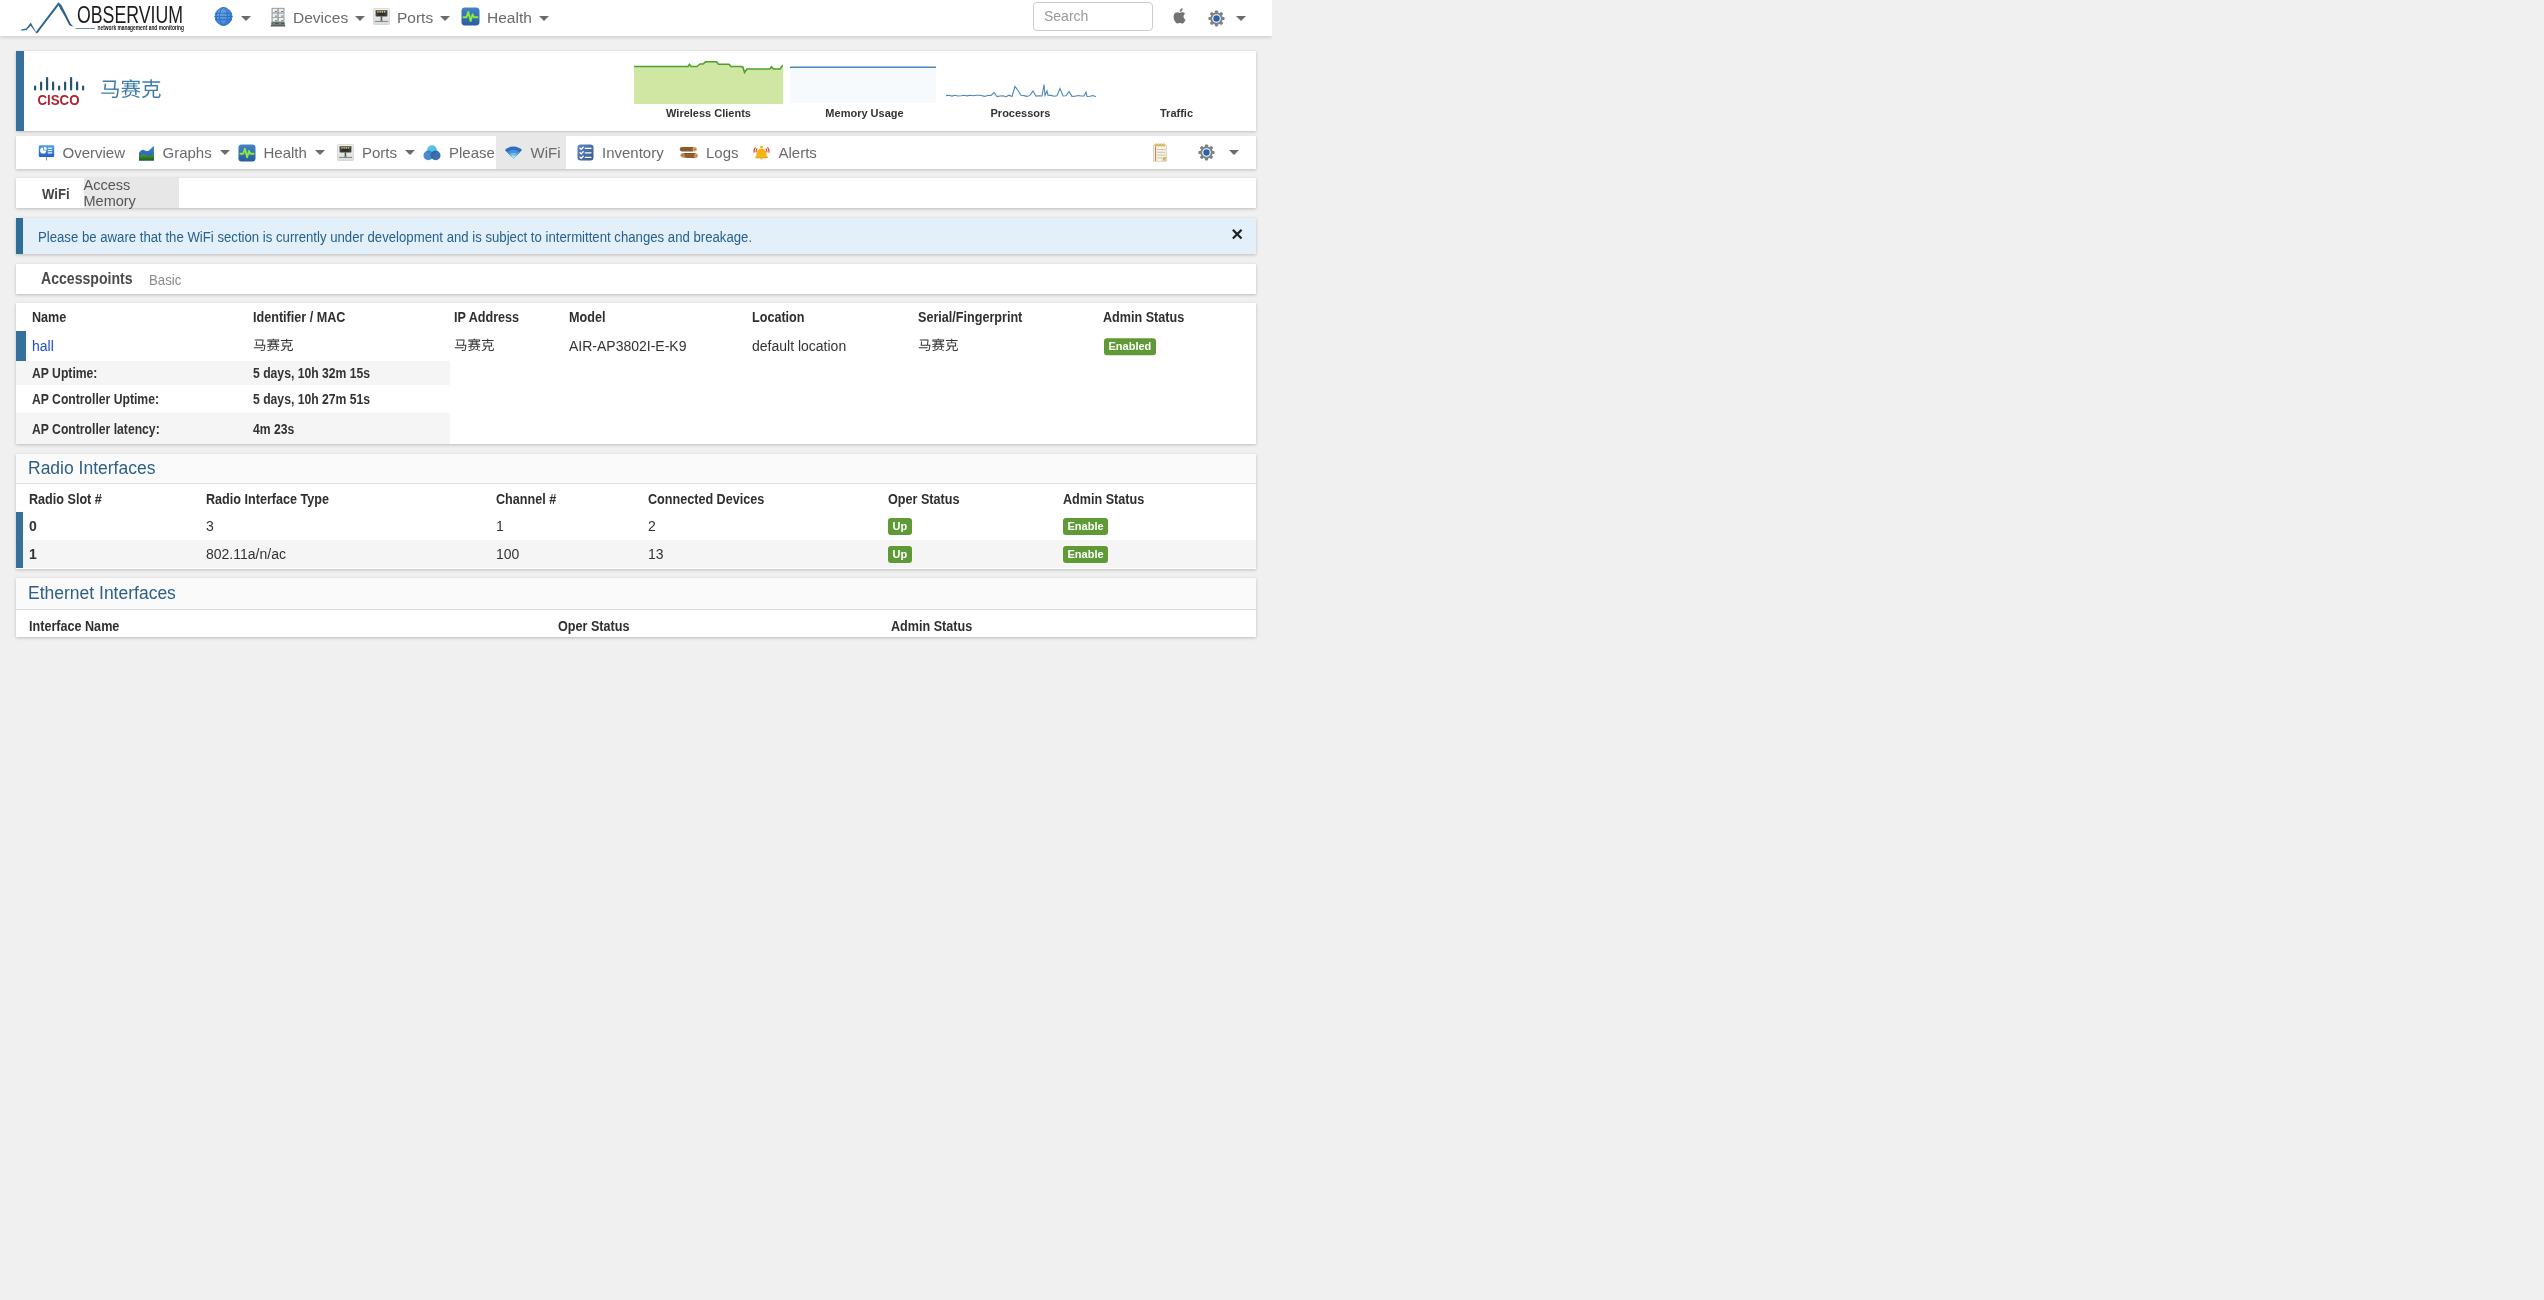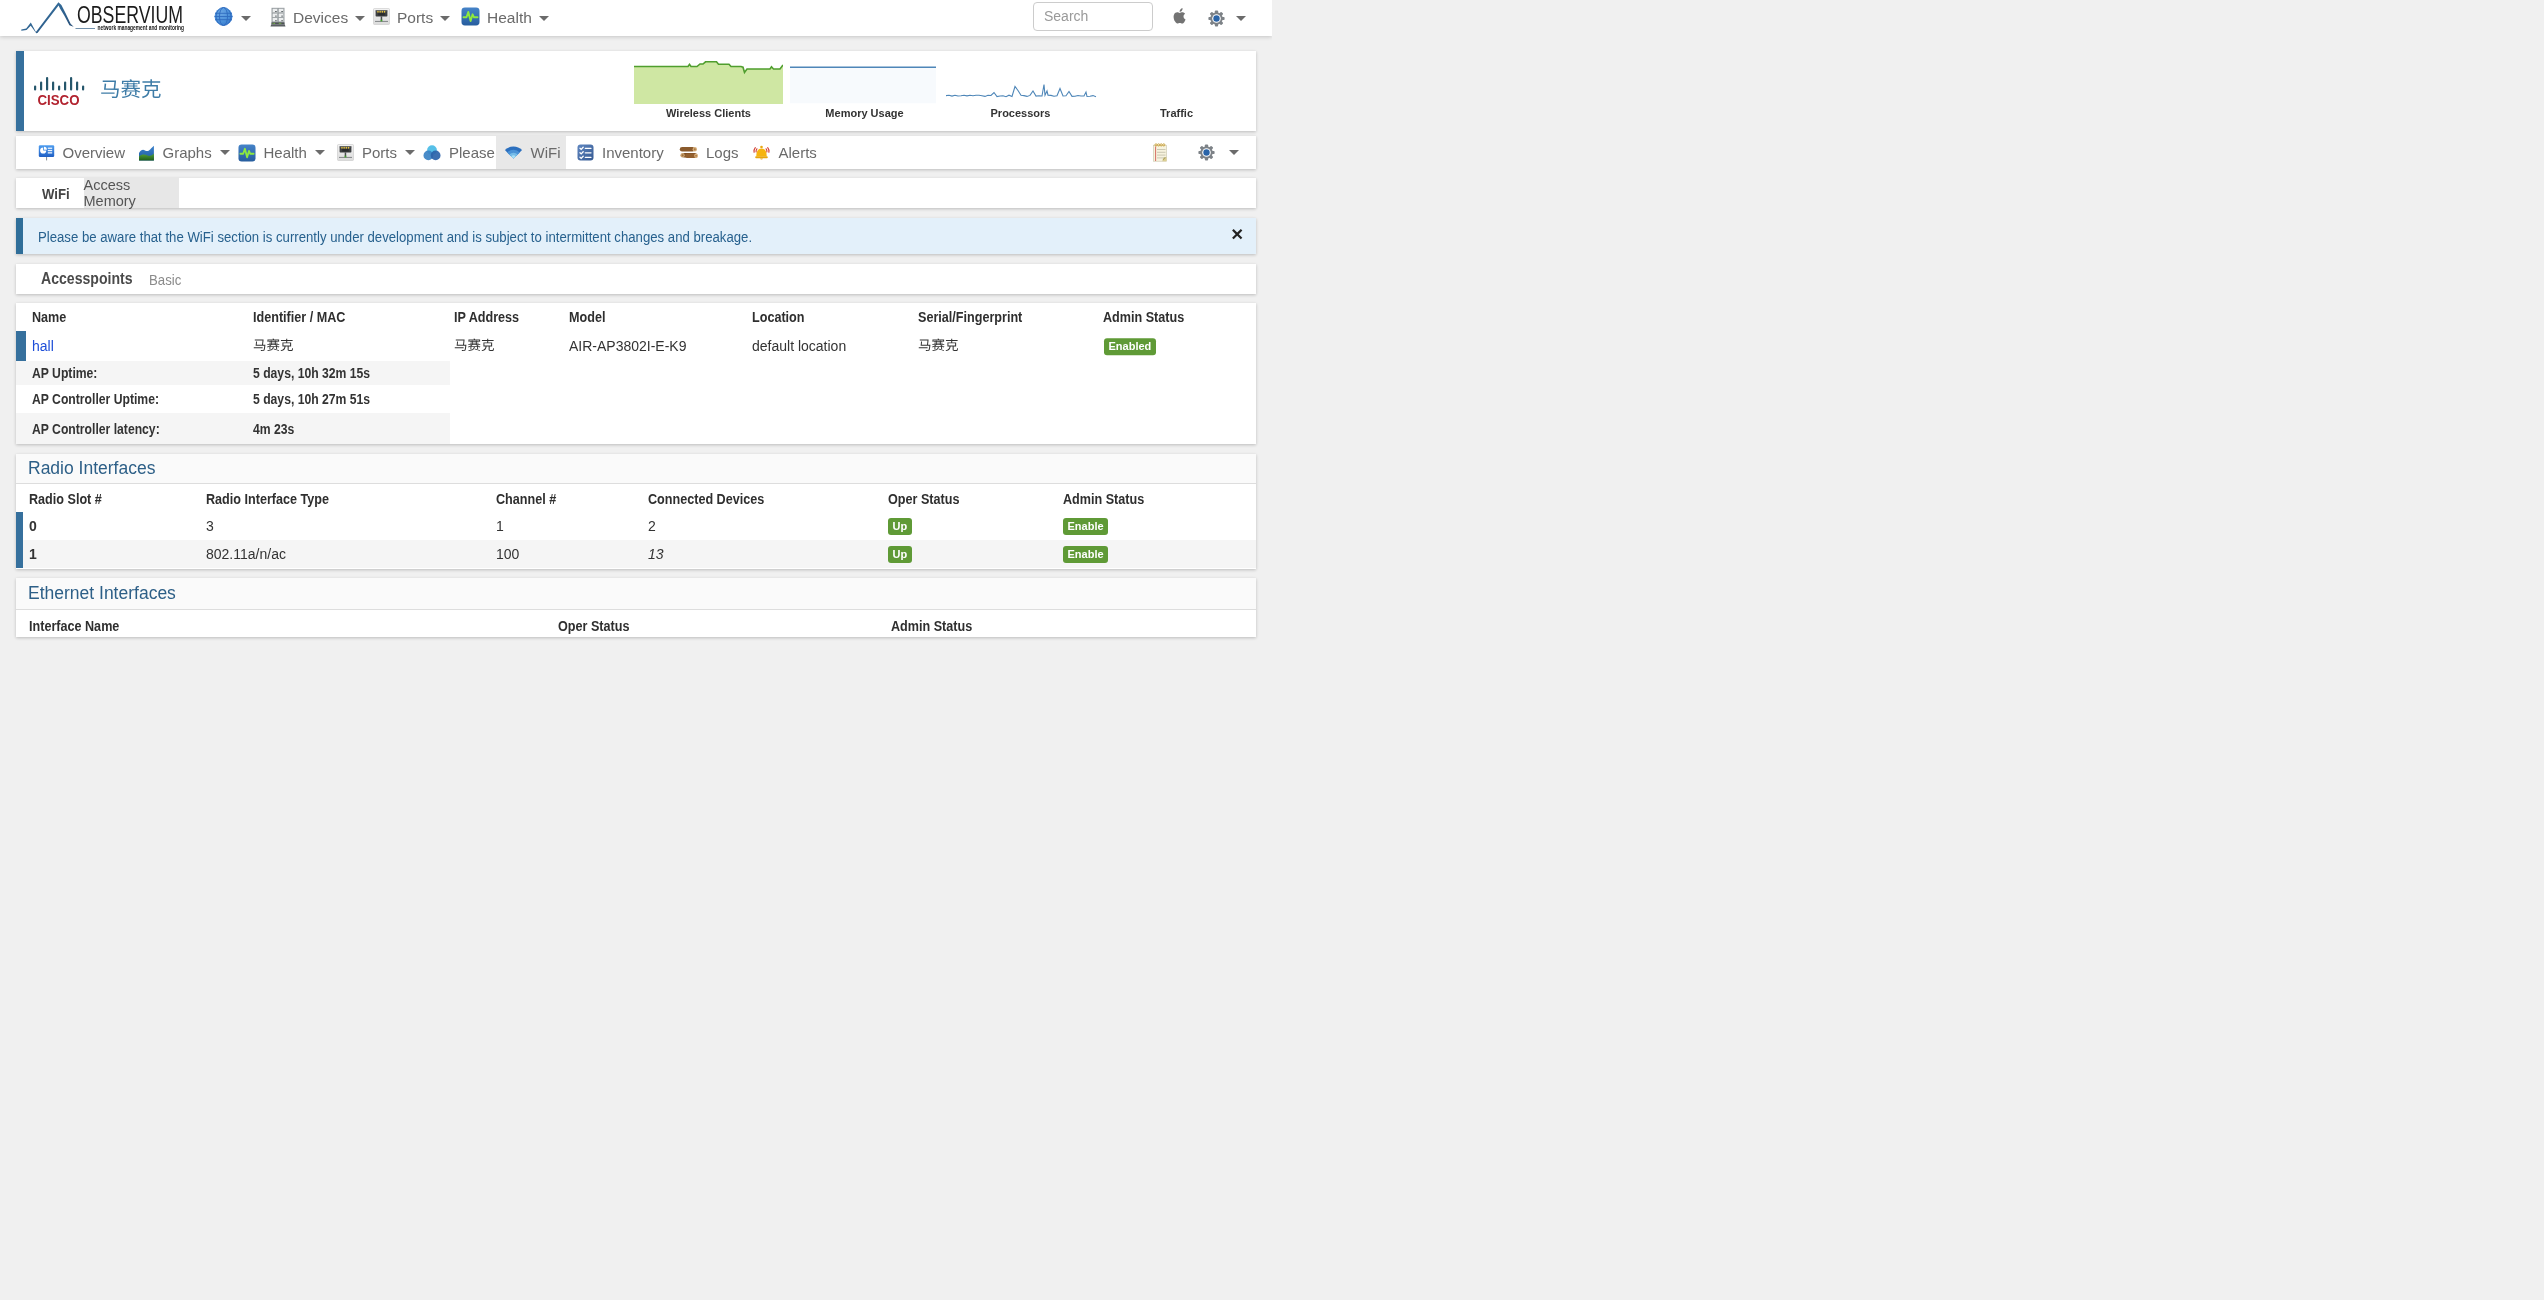--- a/index.html
+++ b/index.html
@@ -572,21 +572,21 @@
     <span class="td" style="left:183px;top:6px;">3</span>
     <span class="td" style="left:473px;top:6px;">1</span>
     <span class="td" style="left:625px;top:6px;">2</span>
     <span class="td" style="left:865px;top:5px;"><span class="badge">Up</span></span>
     <span class="td" style="left:1040px;top:5px;"><span class="badge">Enable</span></span>
   </div>
   <div style="position:relative;height:28px;border-left:7px solid #36709d;background:#f5f5f5;">
     <span class="td" style="left:6px;top:6px;font-weight:bold;">1</span>
     <span class="td" style="left:183px;top:6px;">802.11a/n/ac</span>
     <span class="td" style="left:473px;top:6px;">100</span>
-    <span class="td" style="left:625px;top:6px;font-style:italic;">13</span>
+    <span class="td" style="left:625px;top:6px;">13</span>
     <span class="td" style="left:865px;top:5px;"><span class="badge">Up</span></span>
     <span class="td" style="left:1040px;top:5px;"><span class="badge">Enable</span></span>
   </div>
 </div>
 
 <div class="sect" id="ethpanel">
   <div class="secthead" style="height:32px;">Ethernet Interfaces</div>
   <div style="position:relative;height:26px;padding-left:30px;">
     <span class="th" style="left:13px;top:8px;">Interface Name</span>
     <span class="th" style="left:542px;top:8px;">Oper Status</span>

